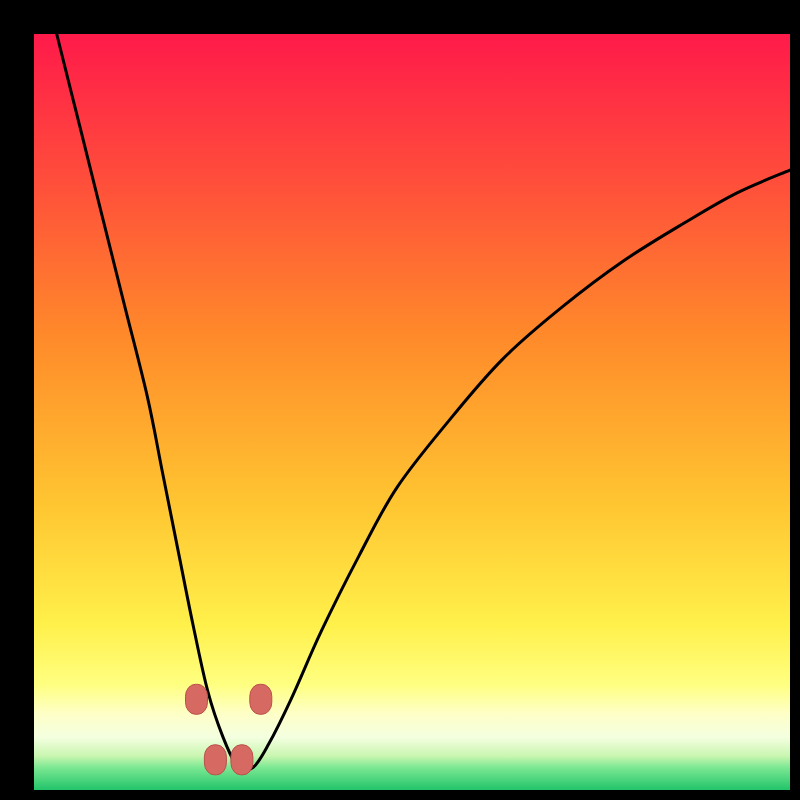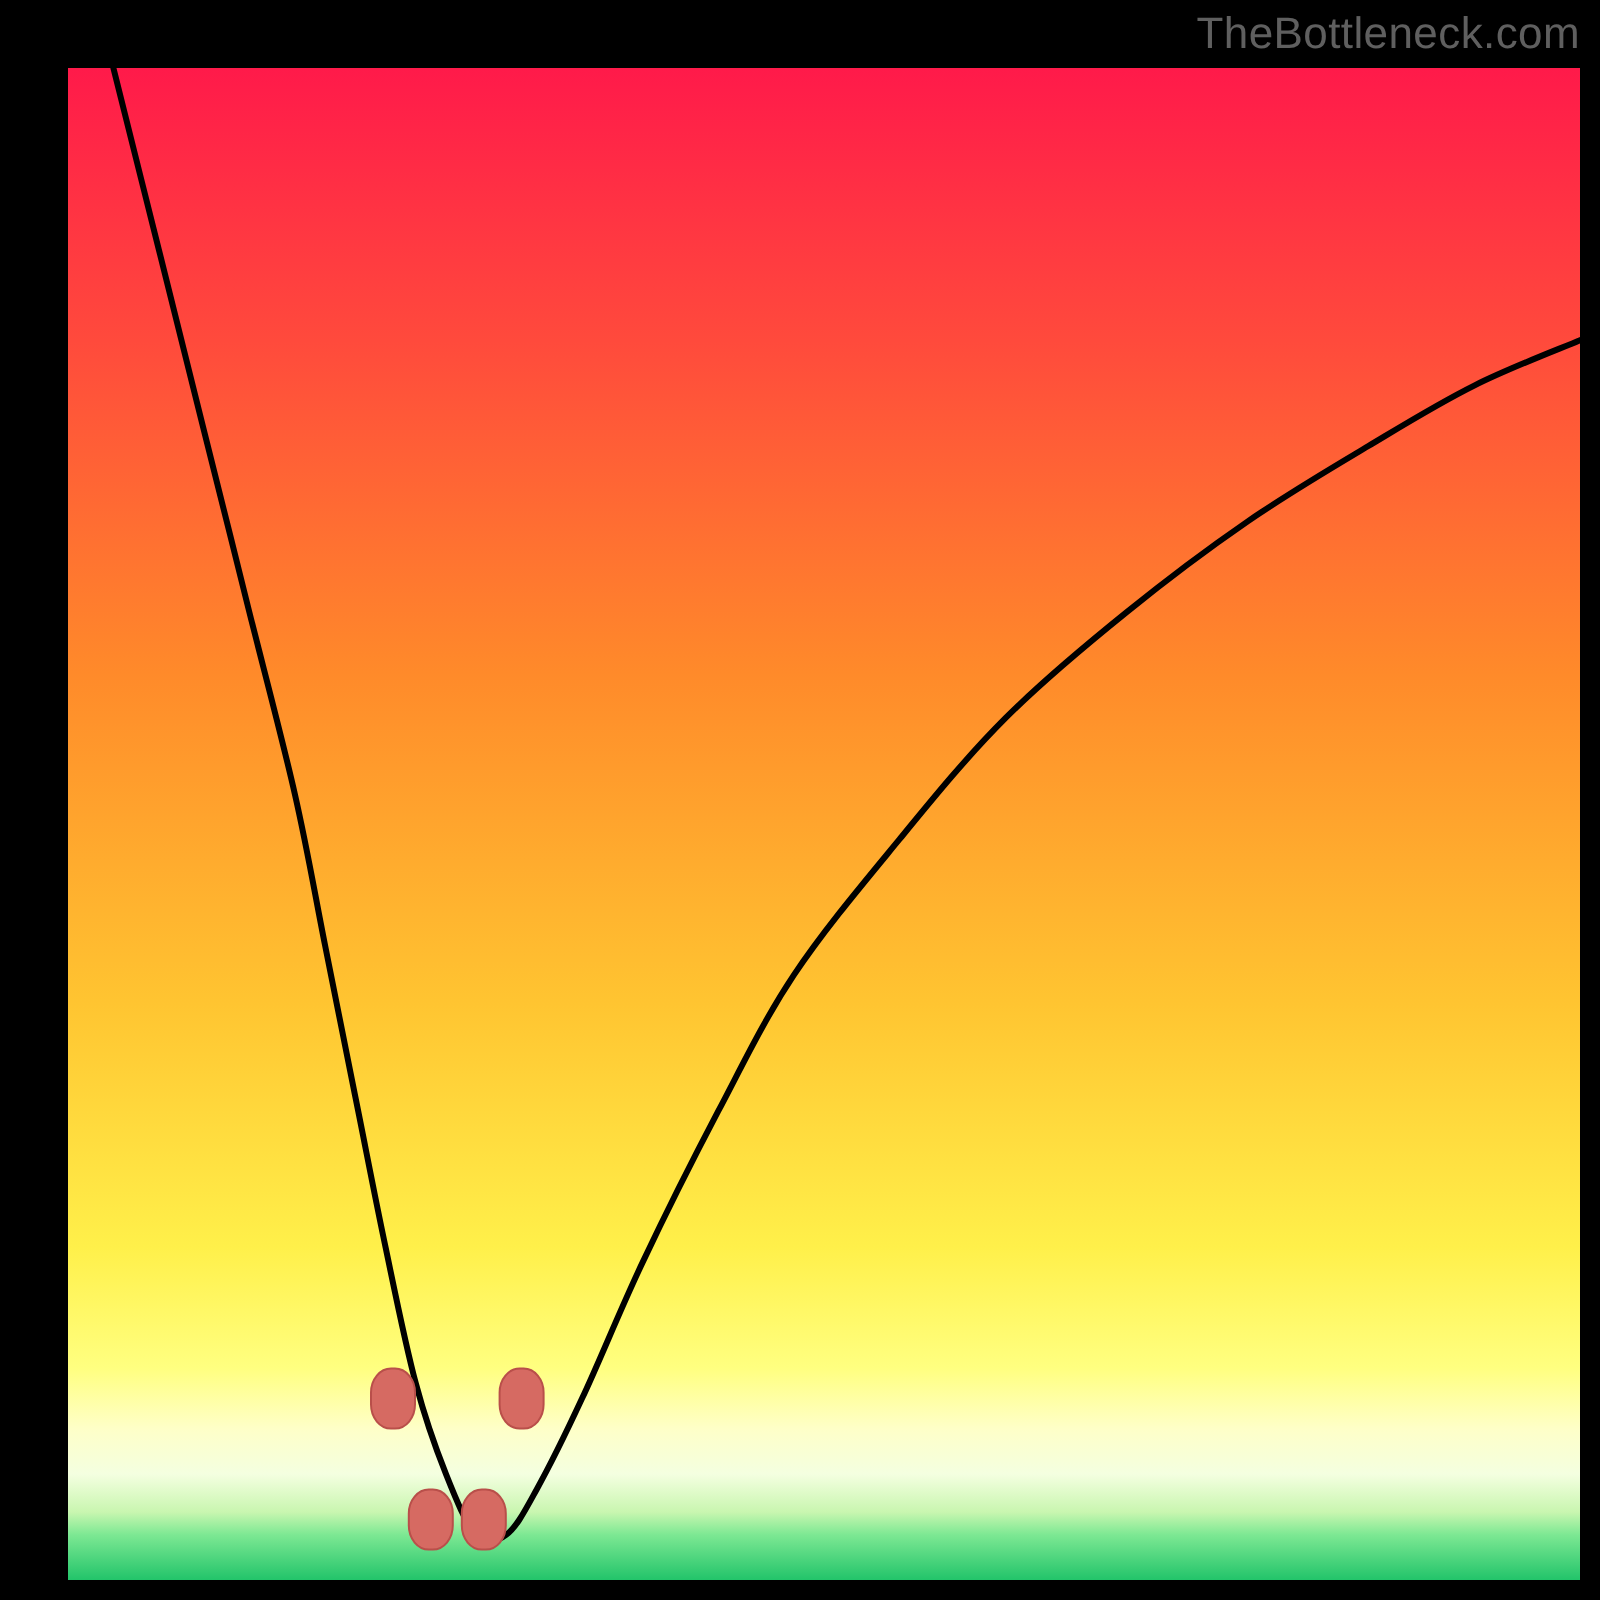--- a/index.html
+++ b/index.html
@@ -68,15 +68,14 @@
         </g>
       <g id="marker-group">
           <rect x="151.5" y="650.3" width="22.0" height="30.0" rx="10" ry="12" fill="#d66a62" stroke="#b94f4a" stroke-width="1"></rect>
           <rect x="170.4" y="710.8" width="22.0" height="30.0" rx="10" ry="12" fill="#d66a62" stroke="#b94f4a" stroke-width="1"></rect>
           <rect x="196.9" y="710.8" width="22.0" height="30.0" rx="10" ry="12" fill="#d66a62" stroke="#b94f4a" stroke-width="1"></rect>
           <rect x="215.8" y="650.3" width="22.0" height="30.0" rx="10" ry="12" fill="#d66a62" stroke="#b94f4a" stroke-width="1"></rect>
         </g>
     </svg>
   </div>
 
-  <div class="watermark">TheBottleneck.com</div>
 
 </div>
 
 </body></html>

